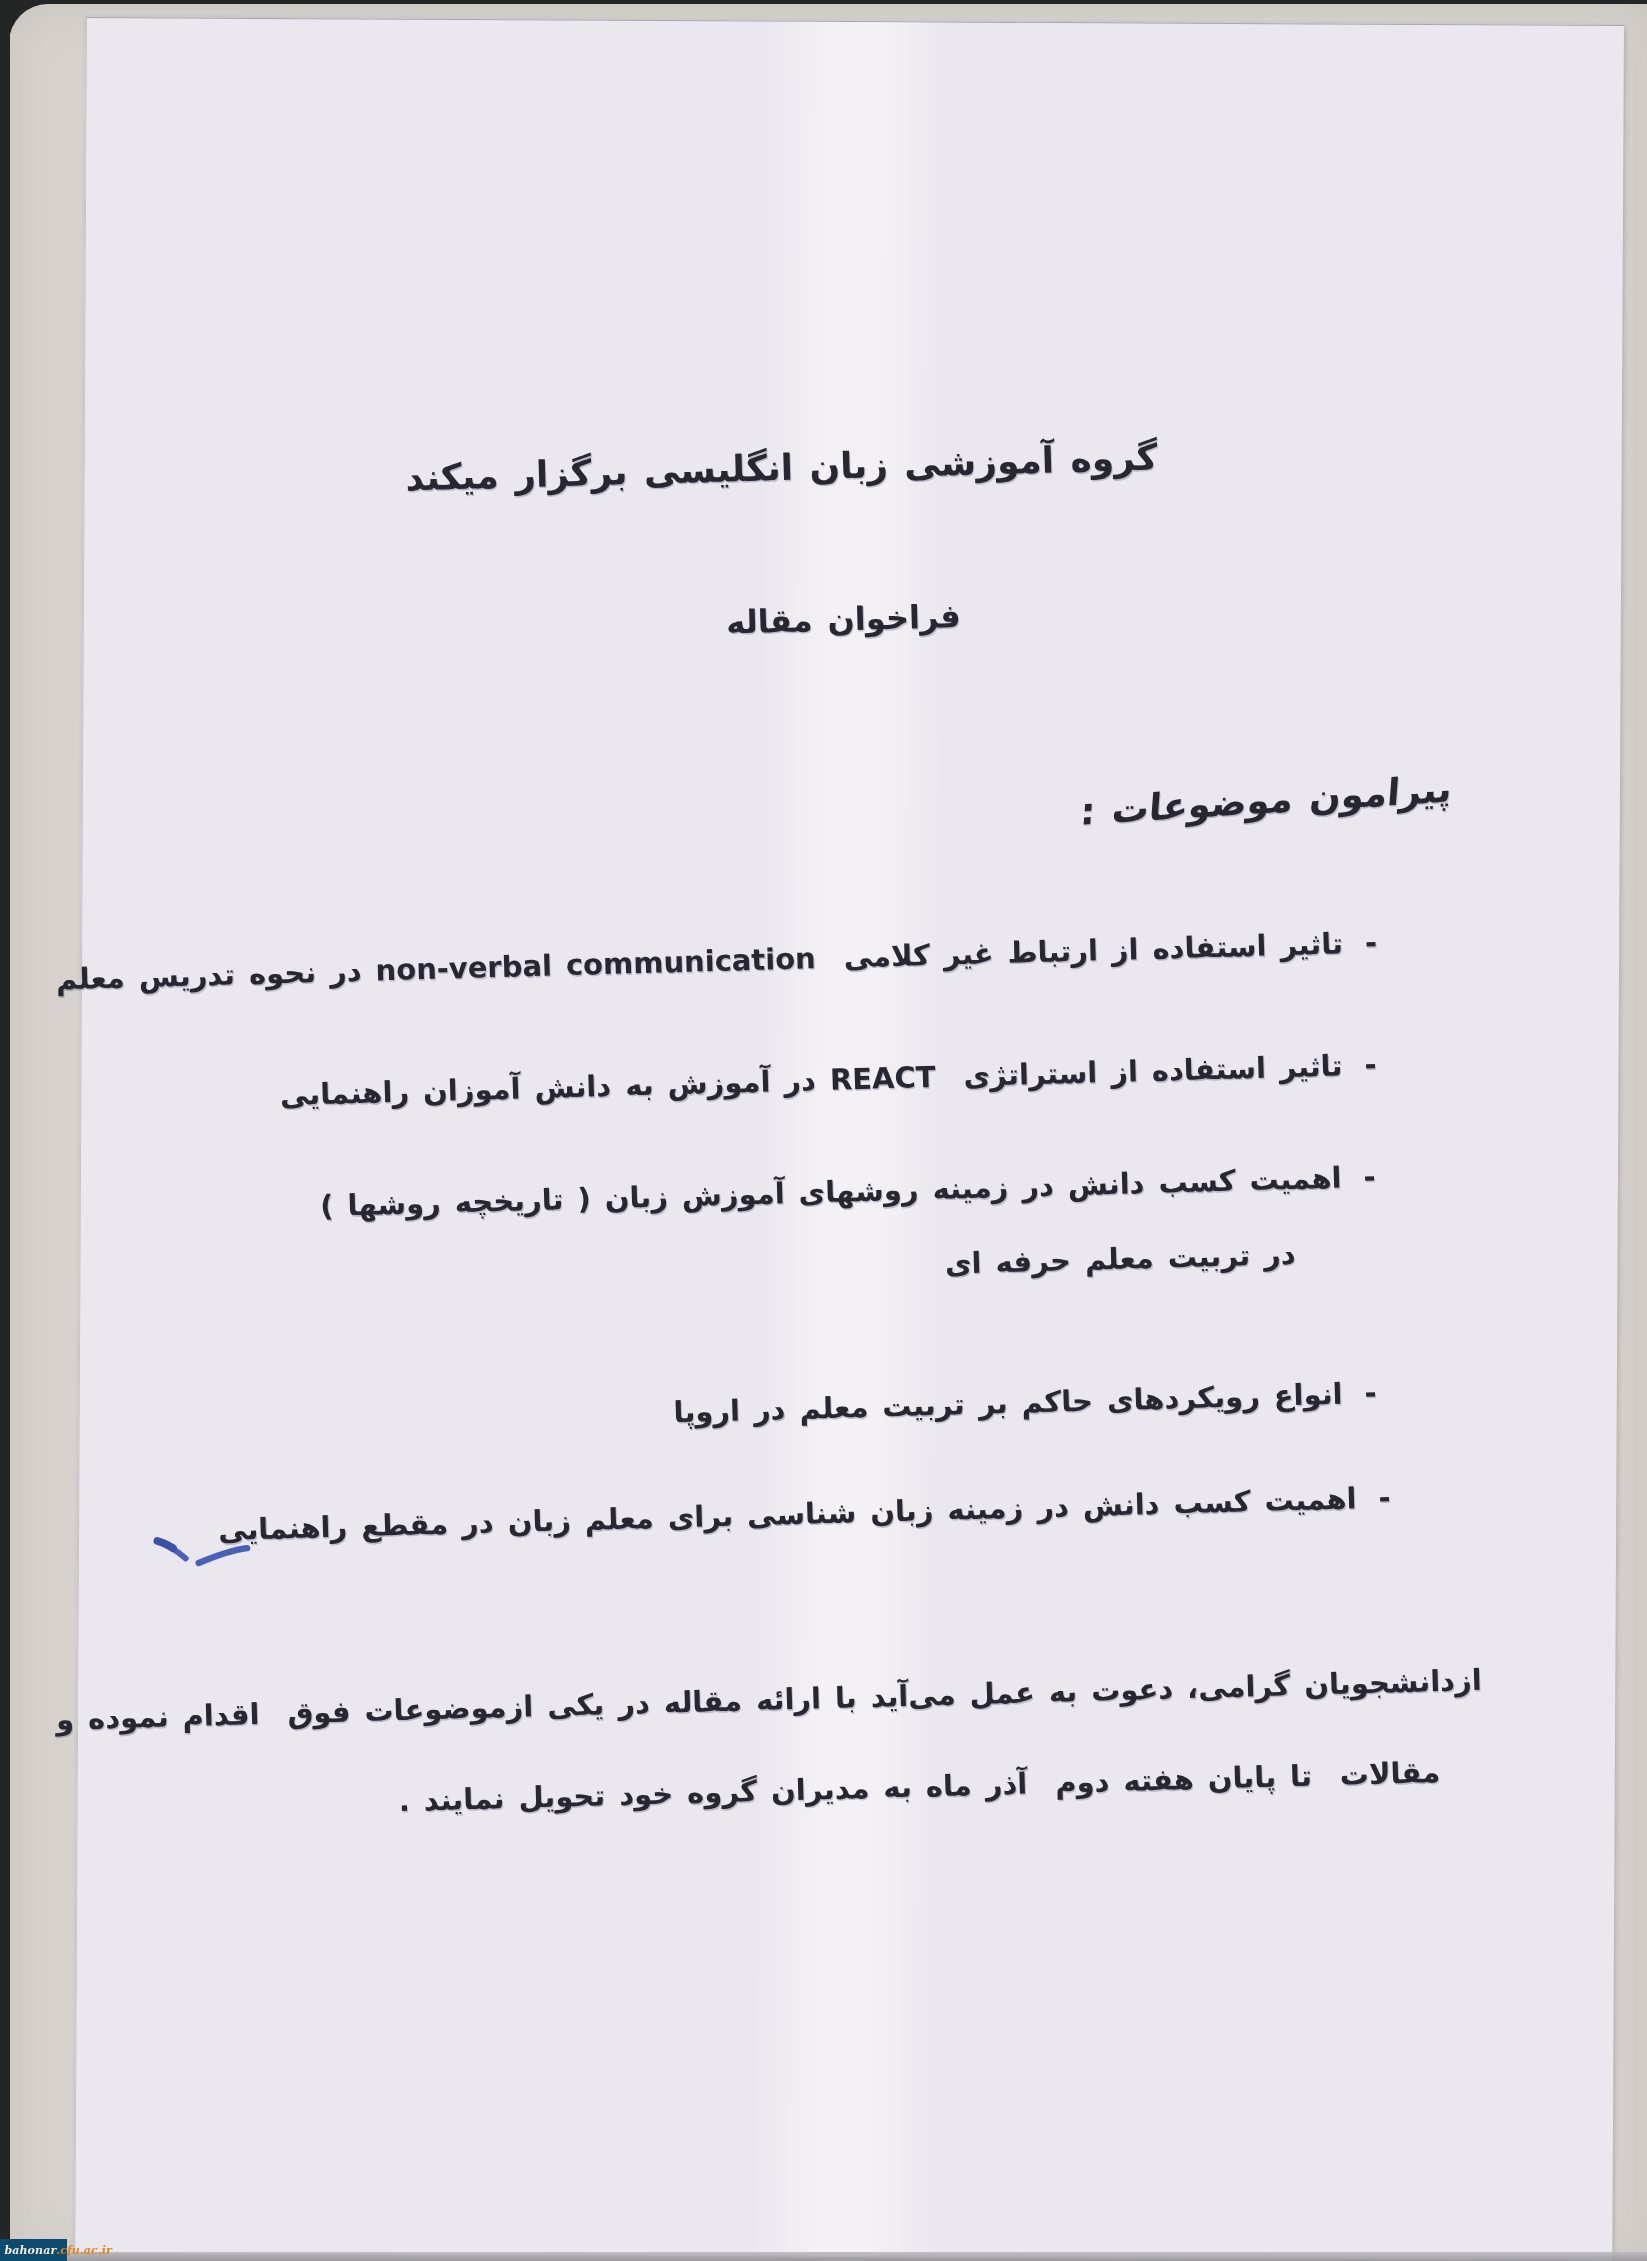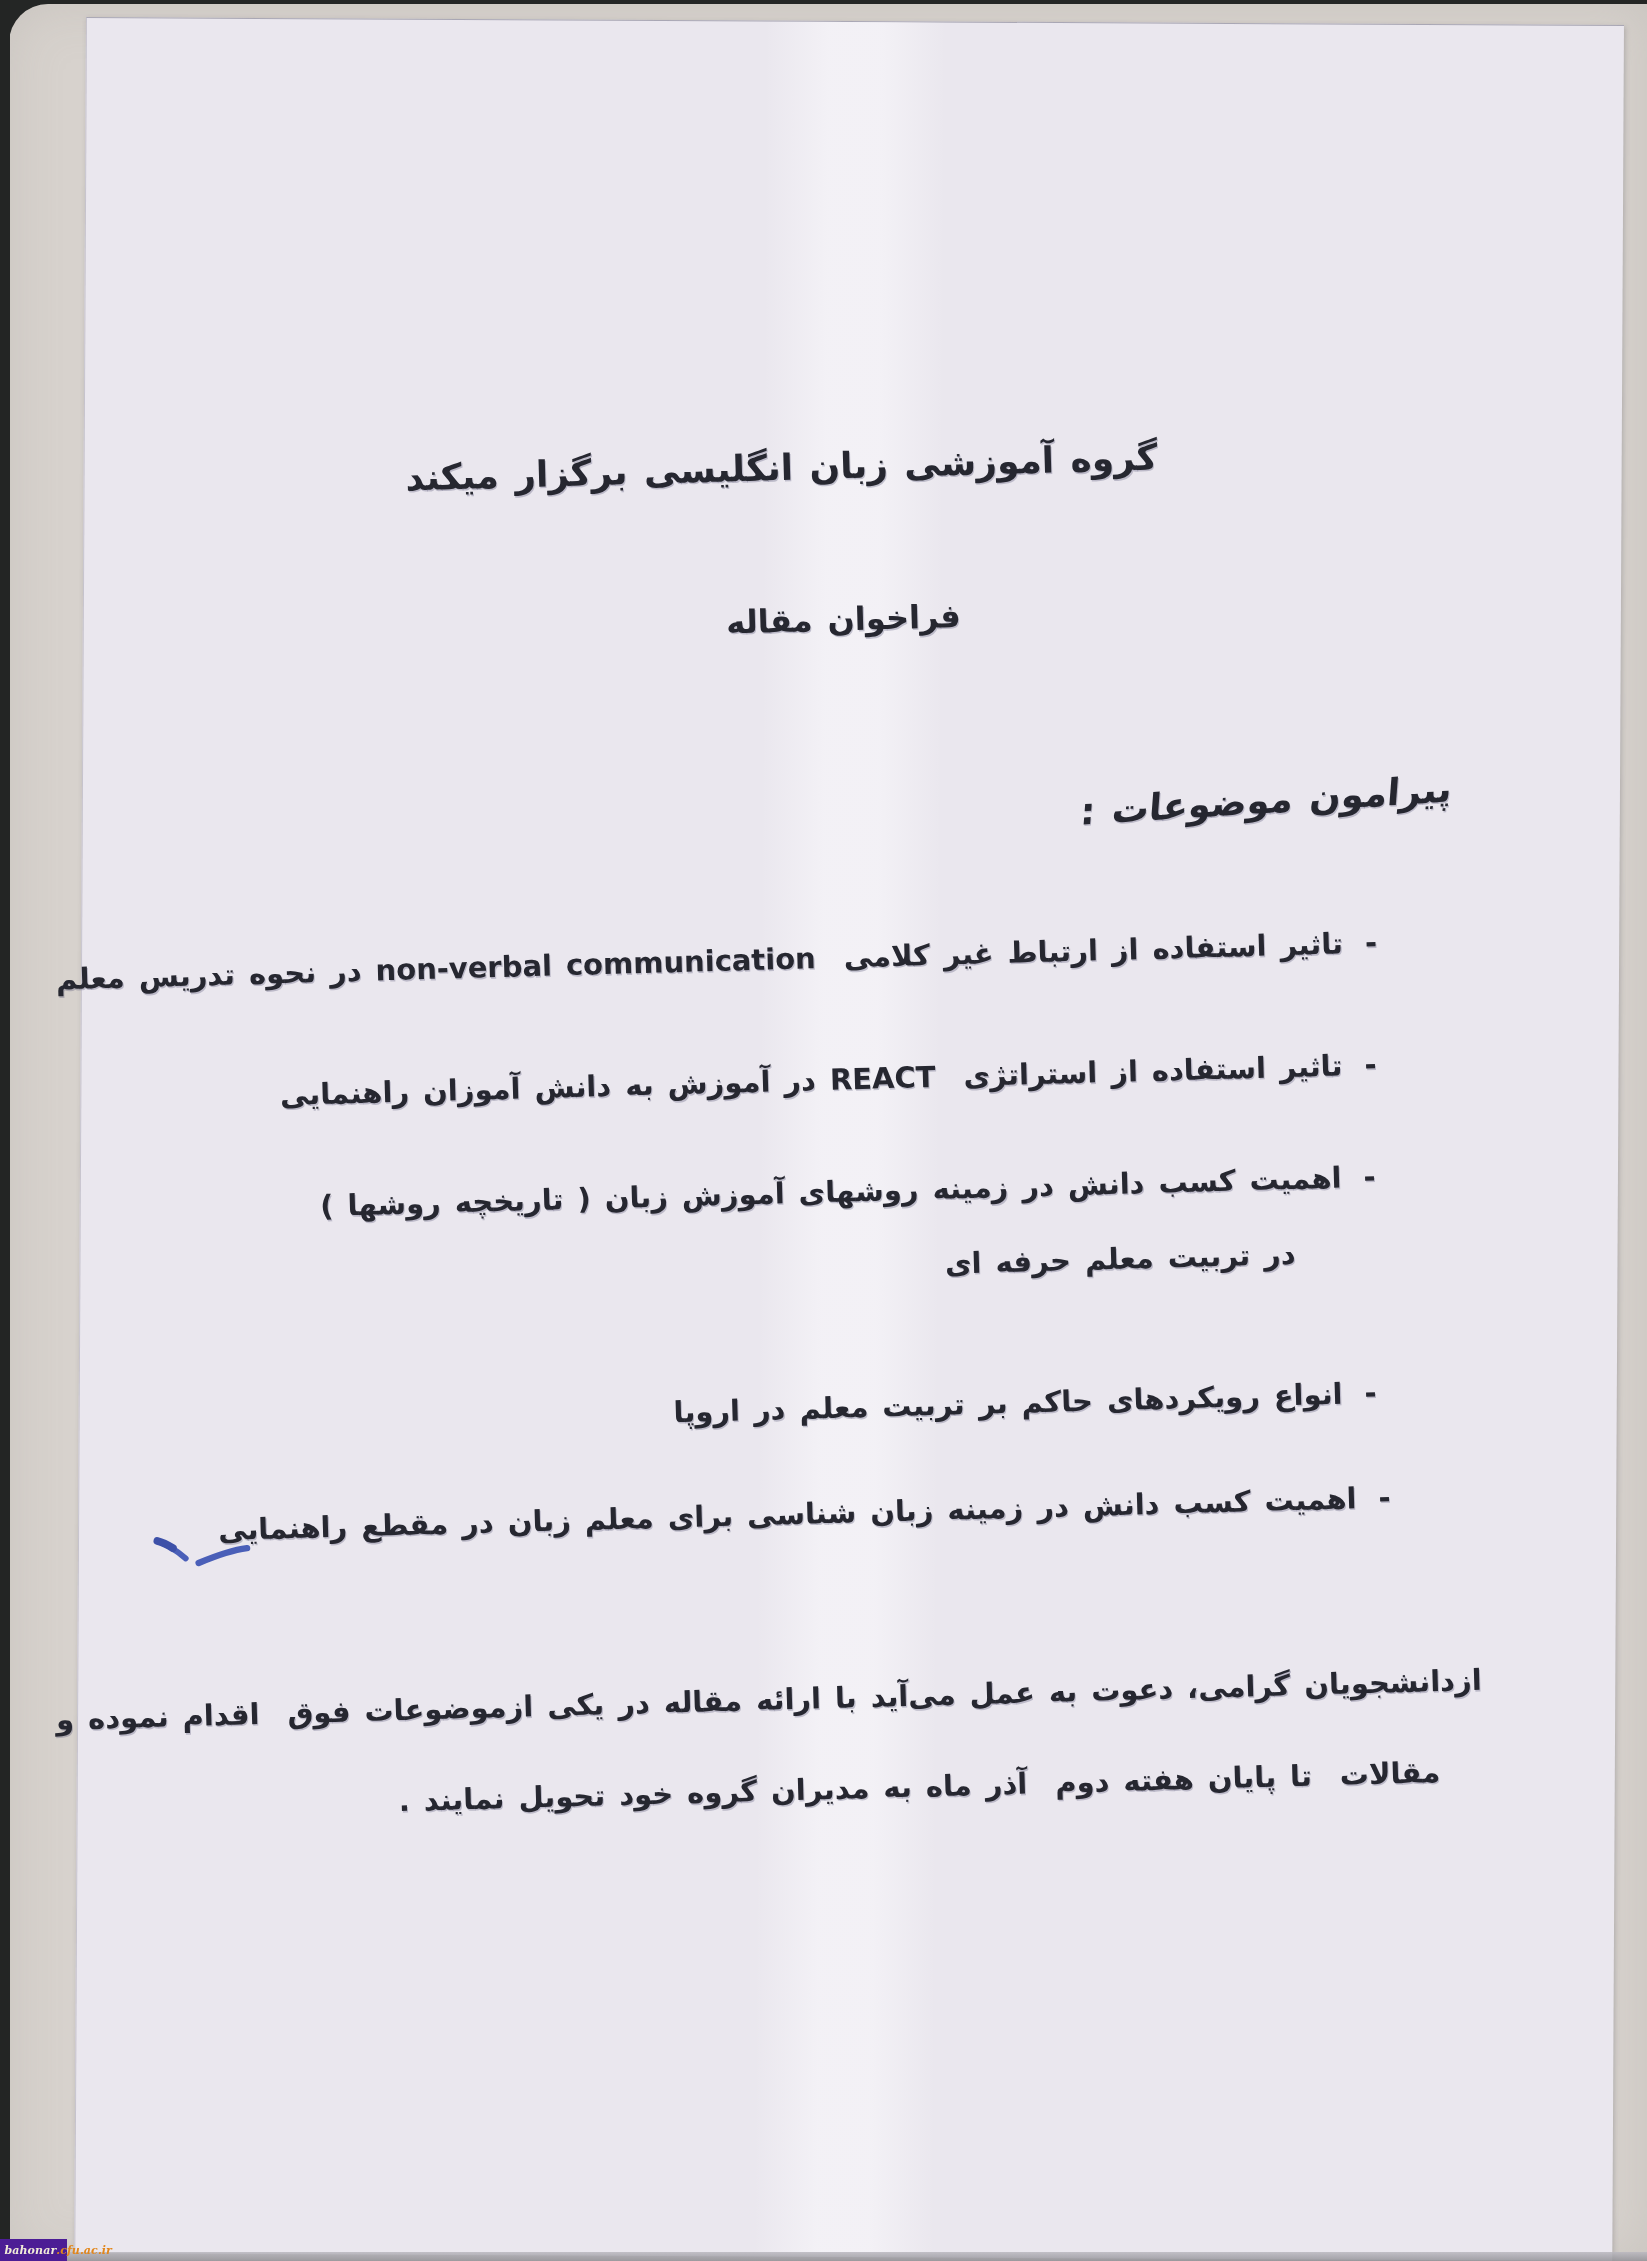--- a/index.html
+++ b/index.html
@@ -52,21 +52,21 @@
   .cont-row{top:1250px;right:355px;font-size:29px;}
   .b4{top:1357px;right:194px;}
   .b5{top:1462px;right:183px;}
   .p1{top:1681px;right:181px;font-size:29px;}
   .p2{top:1772px;right:225px;font-size:29px;}
   
   .pen-mark{position:absolute;left:147px;top:1532px;}
   
   .watermark{
     position:absolute;left:0;top:2239px;width:67px;height:22px;
-    background:#4c1d95;display:flex;align-items:center;padding-left:4.5px;box-sizing:border-box;
+    background:#0c4a6e;display:flex;align-items:center;padding-left:4.5px;box-sizing:border-box;
     font-family:"DejaVu Serif",serif;font-style:italic;font-weight:bold;font-size:11px;
     letter-spacing:0.1px;white-space:nowrap;
   }
   .wm-name{color:#f2ecd8;}
   .wm-suffix{color:#e2861a;}
 </style>
 </head>
 <body>
 
 <div class="stage">

